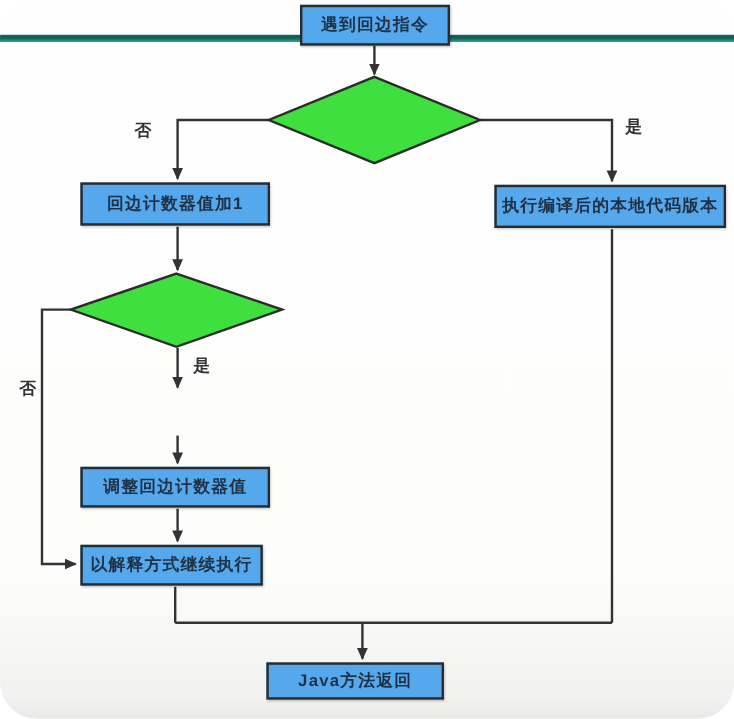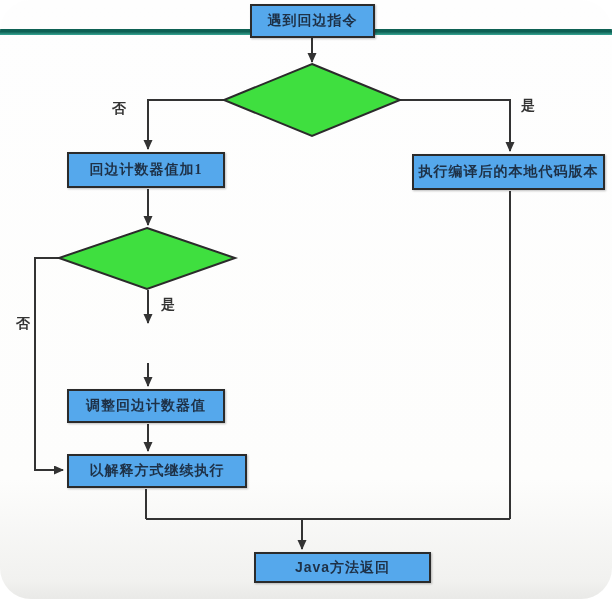--- a/index.html
+++ b/index.html
@@ -114,30 +114,30 @@
     <path class="edge" d="M510,191 V519"></path>
     <path class="edge" d="M146,519 H510"></path>
     <path class="edge" d="M302,519 V549" marker-end="url(#arrow)"></path>
 
     <polygon class="diamond" points="312,64 400,100 312,136 224,100"></polygon>
     <polygon class="diamond" points="147,228 235,258 147,289 59,258"></polygon>
   </svg>
 
   <div class="node" style="left:250px; top:4px; width:125px; height:34px;">遇到回边指令</div>
 
-  <div class="node" style="left:67px; top:152px; width:158px; height:36px;font-family:Liberation Serif, serif;">回边计数器值加1</div>
+  <div class="node" style="left:67px; top:152px; width:158px; height:36px;">回边计数器值加1</div>
 
   <div class="node" style="left:412px; top:154px; width:193px; height:36px;">执行编译后的本地代码版本</div>
 
 
   <div class="node" style="left:67px; top:389px; width:158px; height:34px;">调整回边计数器值</div>
 
-  <div class="node" style="left:67px; top:454px; width:180px; height:34px;">以解释方式继续执行</div>
+  <div class="node" style="left:67px; top:454px; width:152px; height:34px;">以解释方式继续执行</div>
 
-  <div class="node" style="left:222px; top:552px; width:177px; height:31px;margin-left:32px;">Java方法返回</div>
+  <div class="node" style="left:222px; top:552px; width:148px; height:31px;">Java方法返回</div>
 
 
 
   <div class="edge-label" style="left:112px; top:100px;">否</div>
 
   <div class="edge-label" style="left:521px; top:97px;">是</div>
 
   <div class="edge-label" style="left:161px; top:296px;">是</div>
 
   <div class="edge-label" style="left:16px; top:315px;">否</div>

